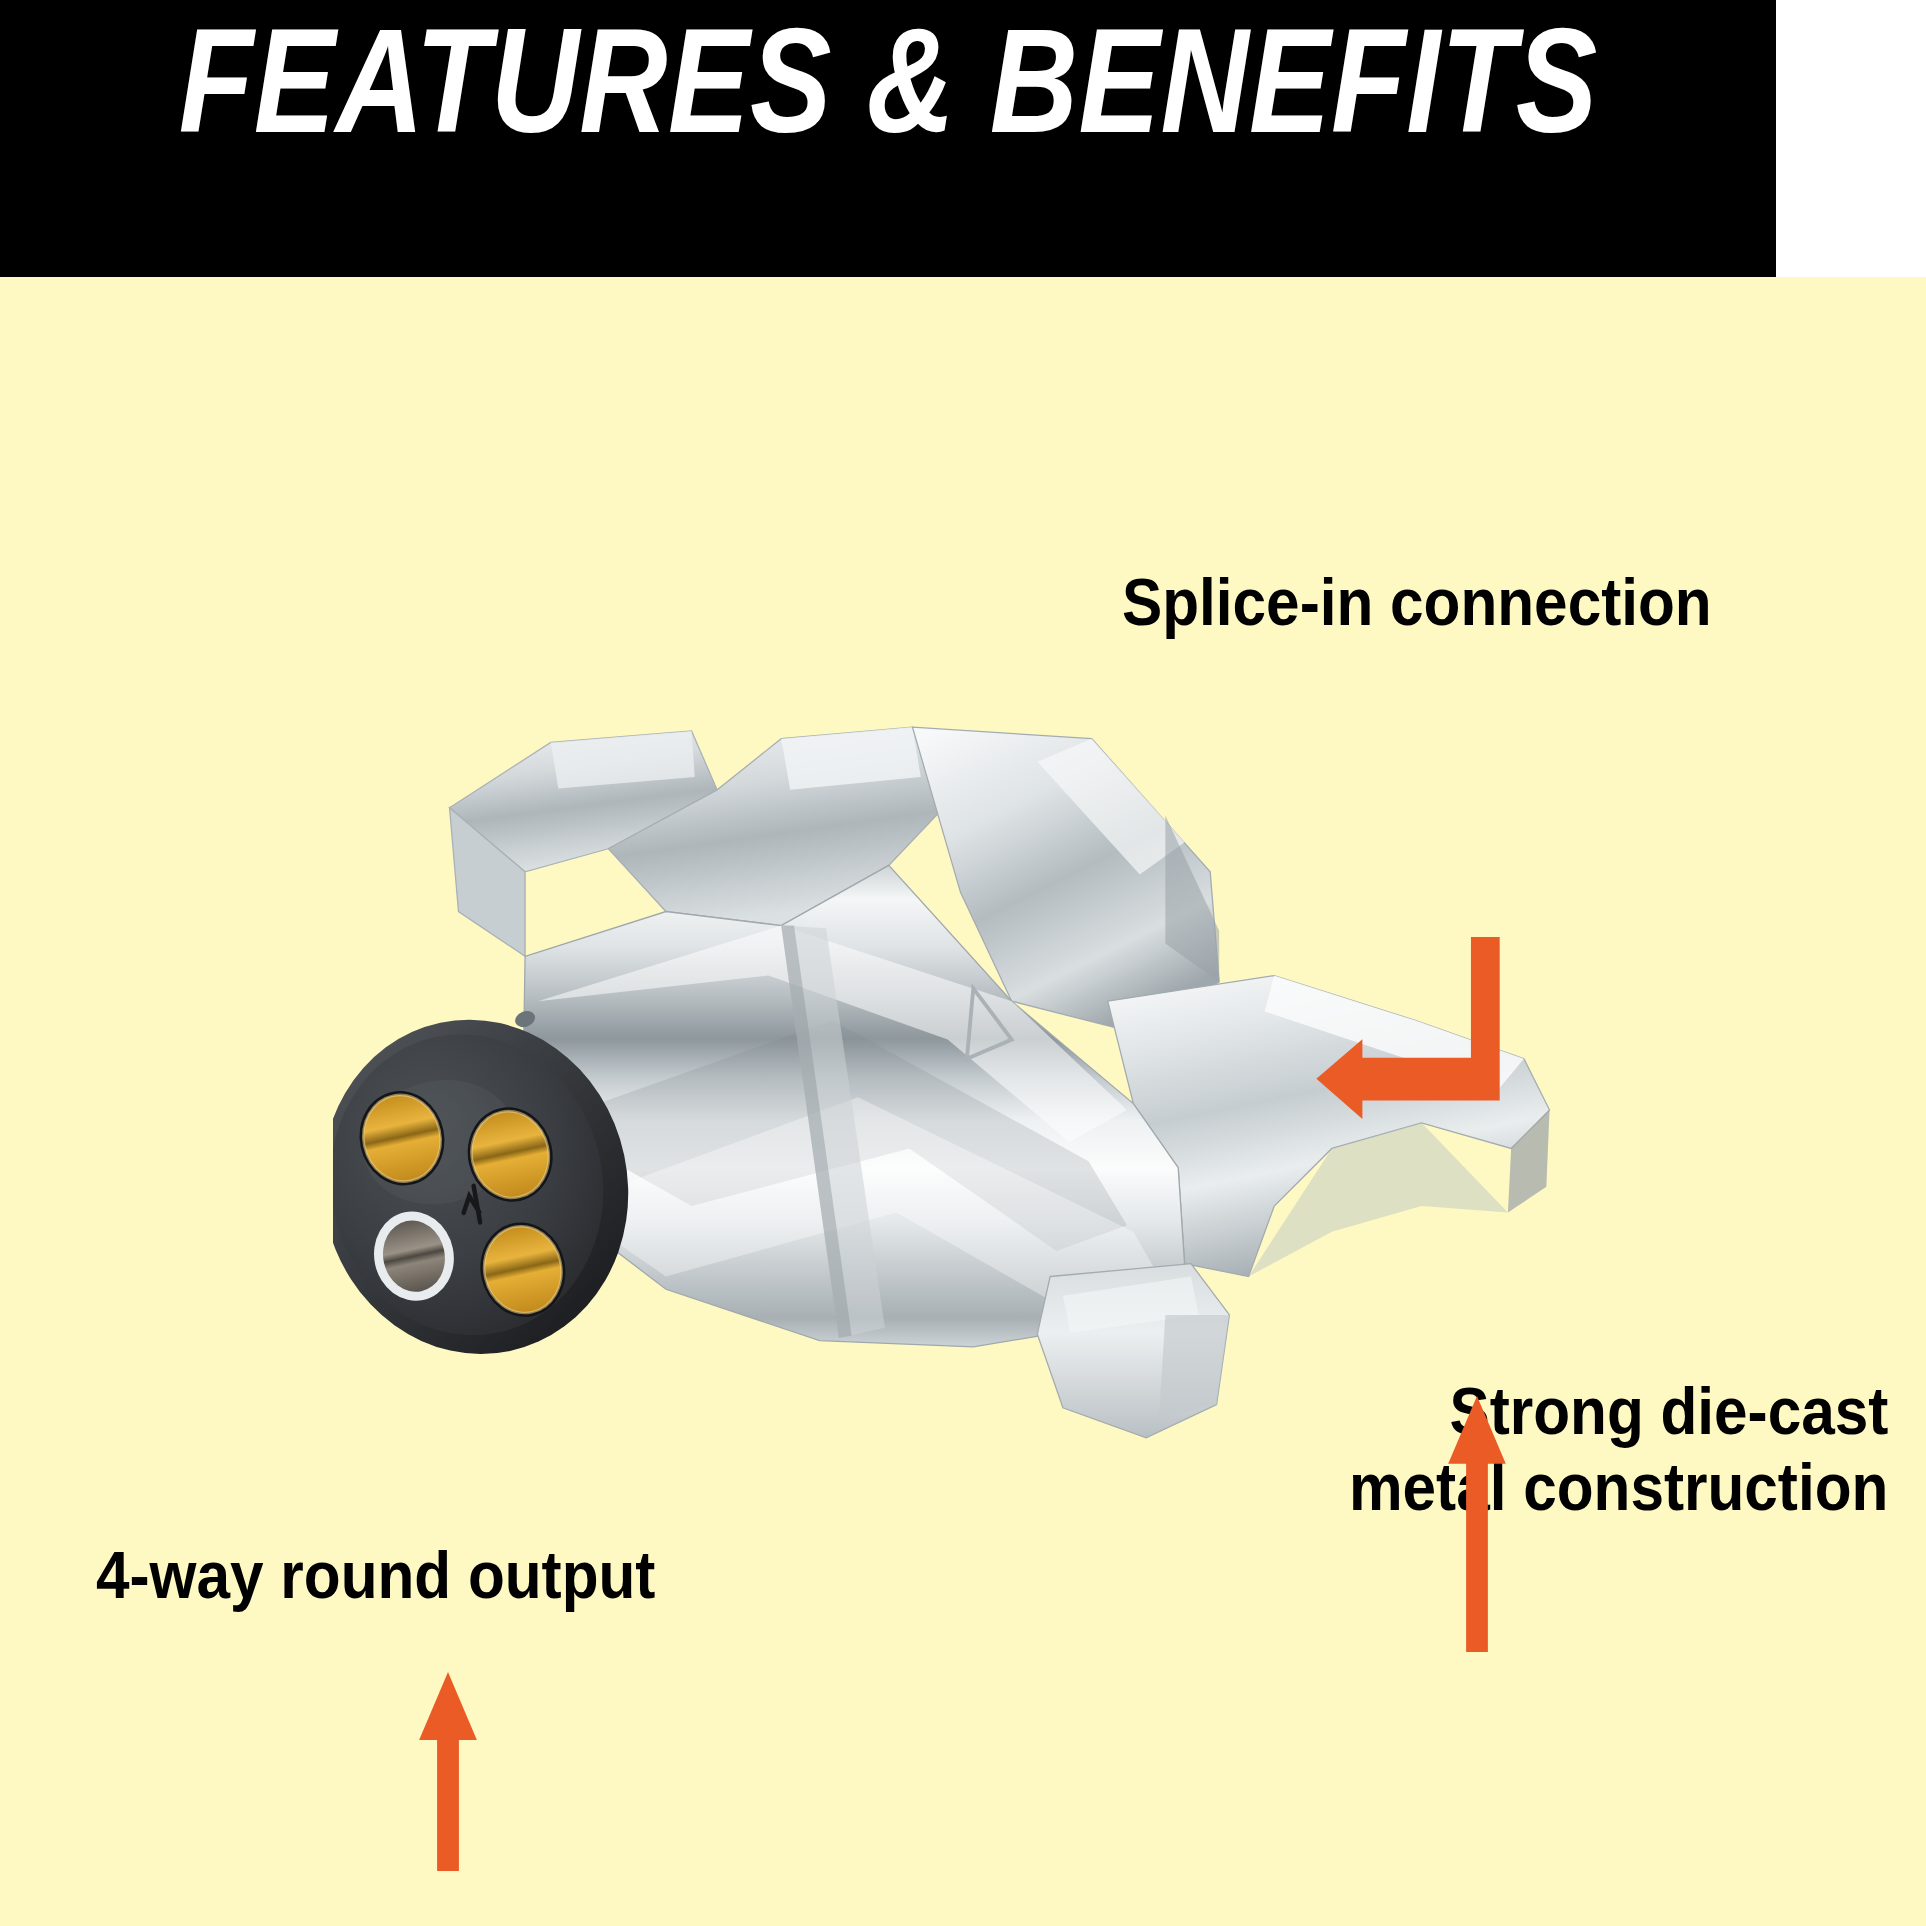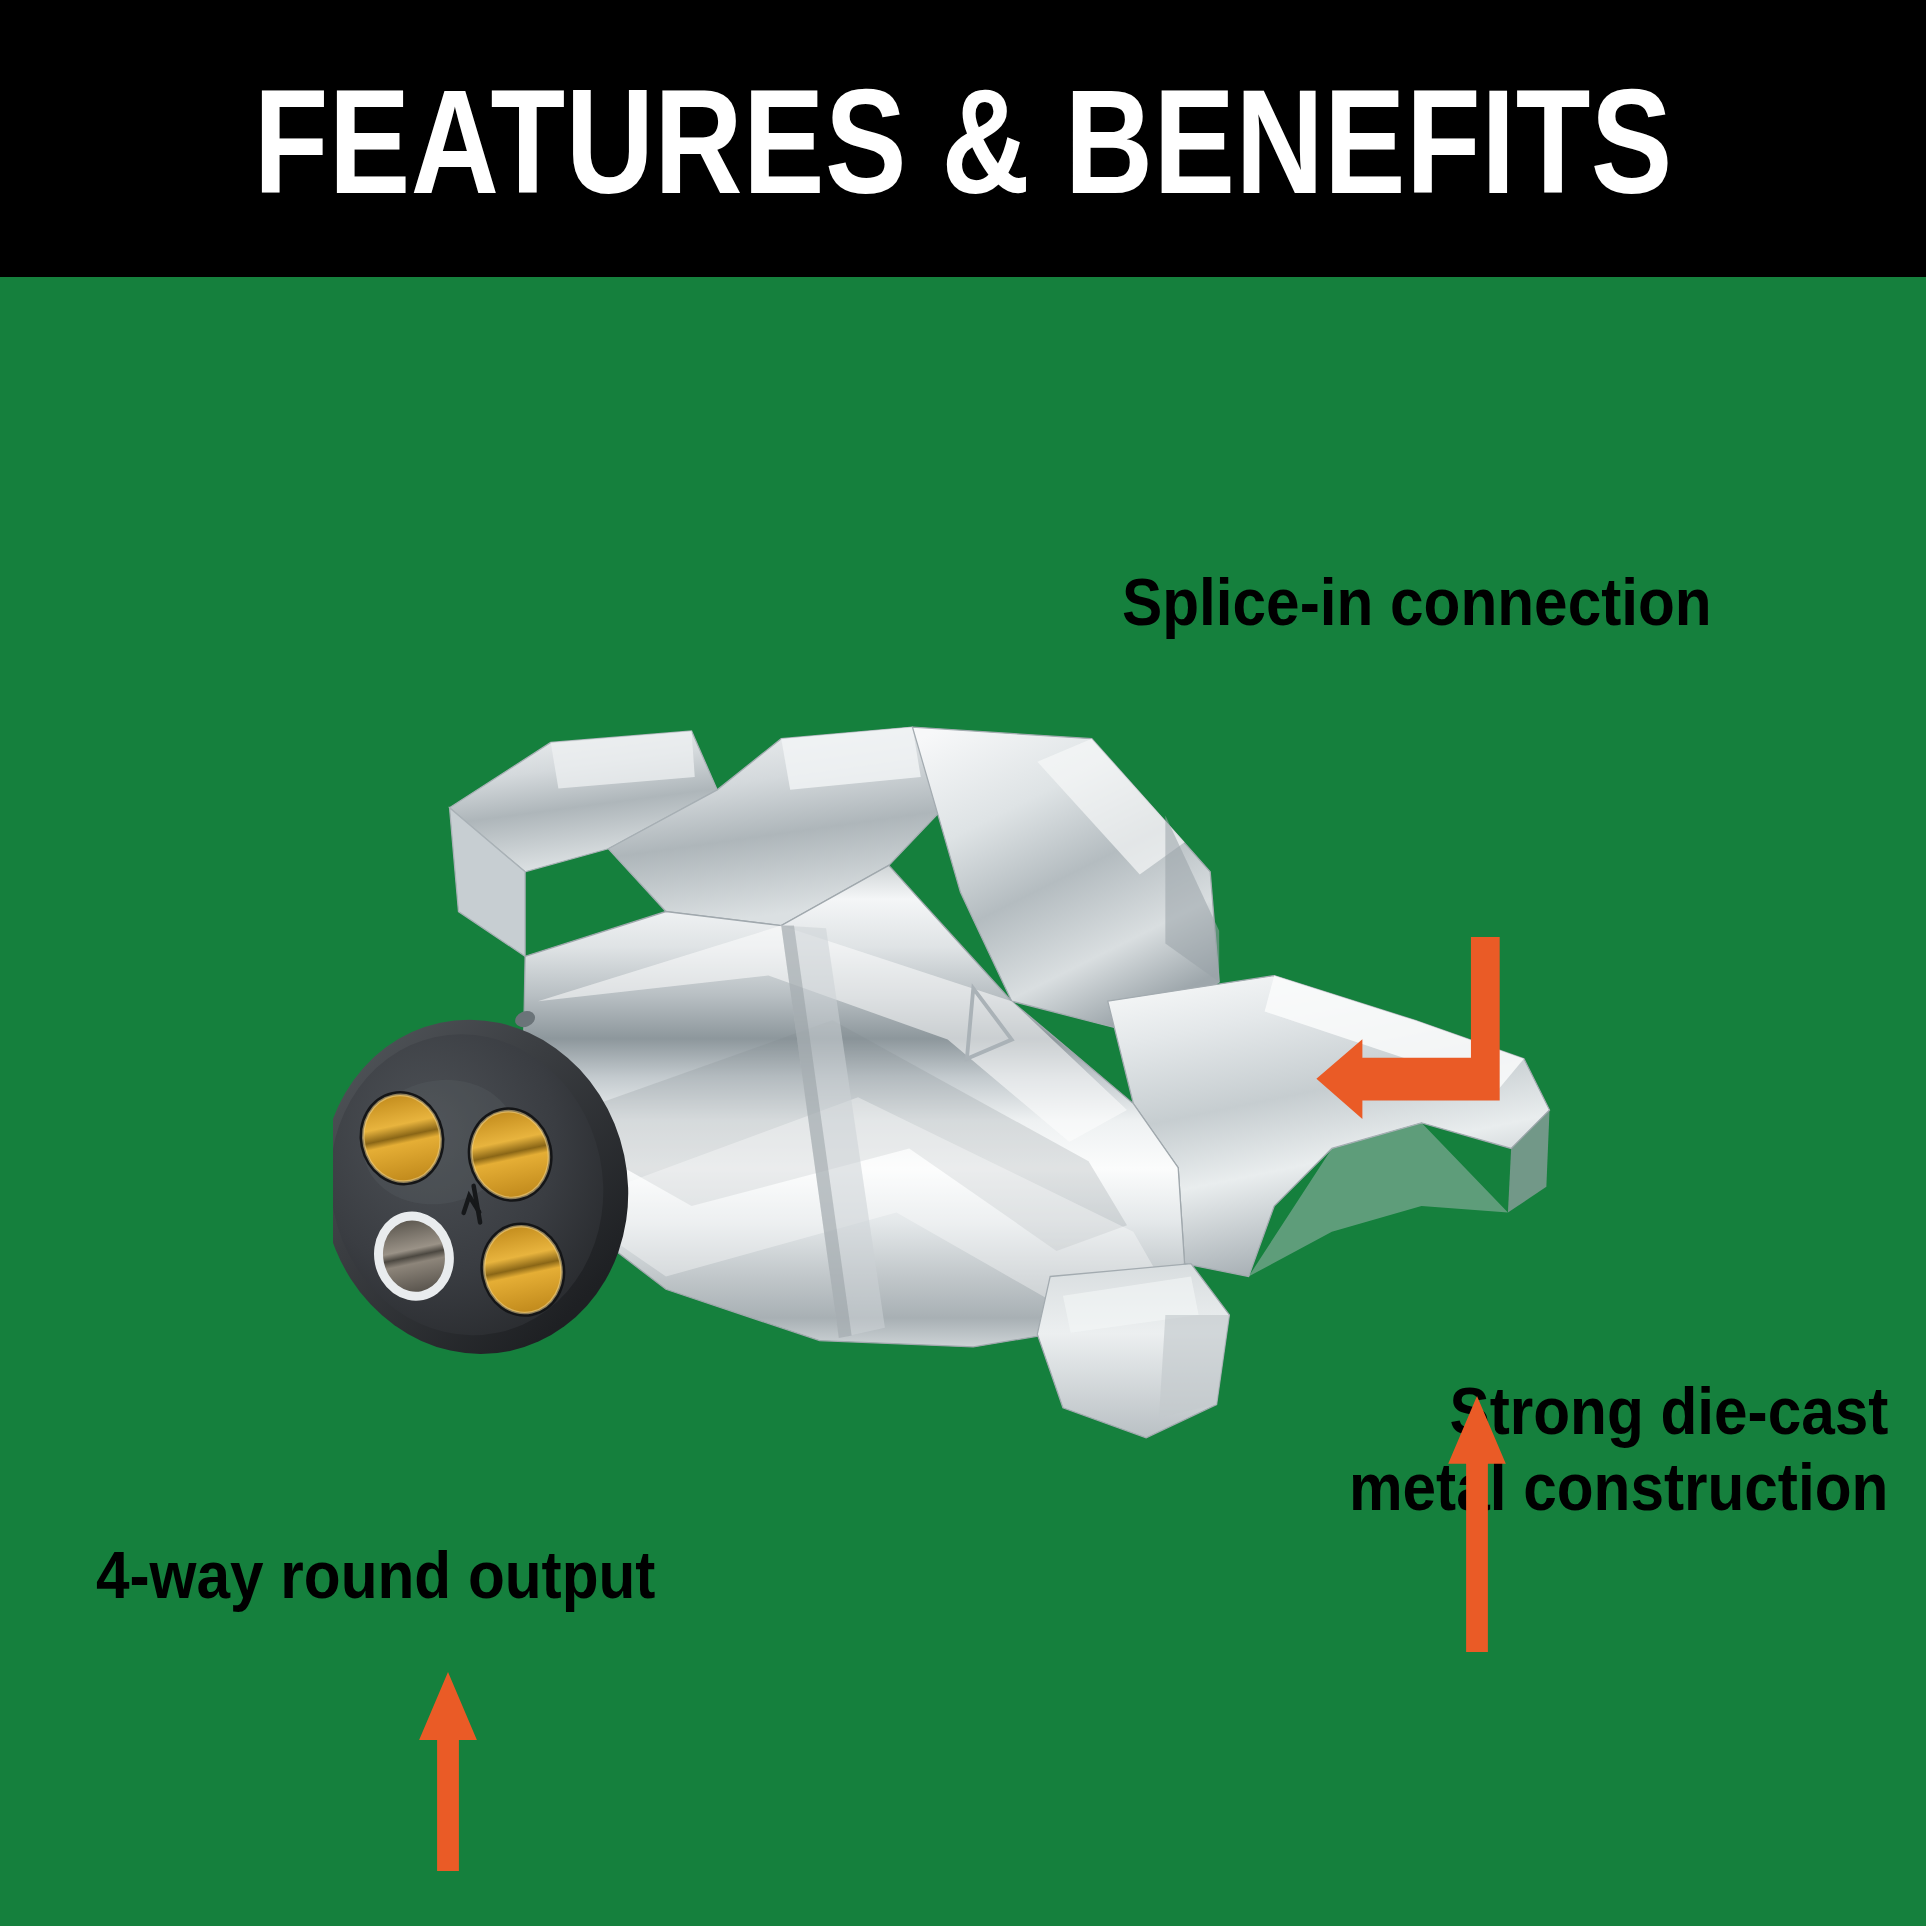--- a/index.html
+++ b/index.html
@@ -13,26 +13,26 @@
     font-family: "Liberation Sans", sans-serif;
     overflow: hidden;
     position: relative;
   }
 
   
   #header-banner {
     position: absolute;
     left: 0;
     top: 0;
-    width: 1926px;
+    width: 1776px;
     height: 277px;
     background: #000000;
     display: flex;
-    align-items: center;
     justify-content: center;
+    font-style: italic;
   }
   #page-title {
     color: #ffffff;
     font-family: "Liberation Sans Narrow", "Liberation Sans", sans-serif;
     font-weight: bold;
     font-size: 149px;
     line-height: 1;
     letter-spacing: 0.6px;
     transform: scaleX(0.82);
     transform-origin: center center;
@@ -40,21 +40,21 @@
     margin-top: 6.4px;
   }
 
   
   #main-stage {
     position: absolute;
     left: 0;
     top: 277px;
     width: 1926px;
     height: 1650px;
-    background: #15803d;
+    background: #fef9c3;
   }
 
   
   #product-image {
     position: absolute;
     left: 333px;
     top: 423px;
     width: 1319px;
     height: 756px;
   }

